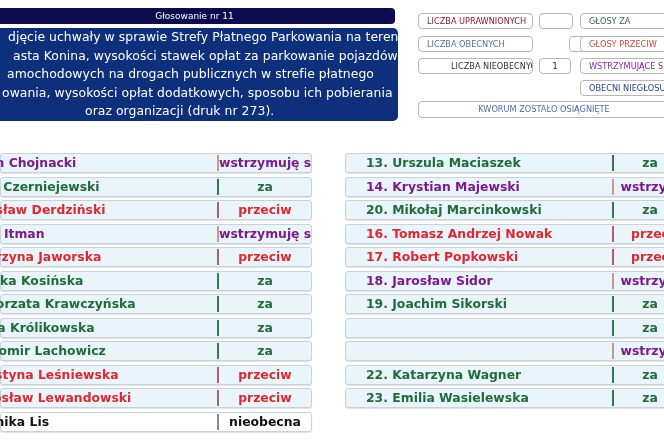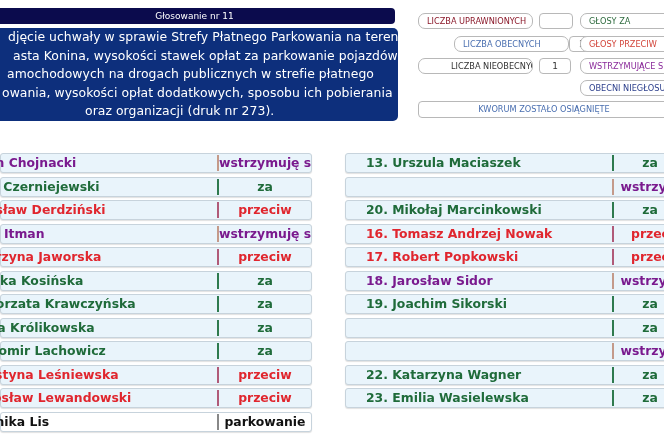--- a/index.html
+++ b/index.html
@@ -7,21 +7,21 @@
          font-family:"DejaVu Sans", sans-serif; }
   .title-bar { position:absolute; left:-6px; top:8px; width:401px; height:16px; background:#0b0b4d;
                border-radius:4px; color:#ffffff; font-size:9px; text-align:center; line-height:16px; }
   .desc { position:absolute; left:-10px; top:28px; width:408px; height:93px; background:#0d2f7c;
           border-radius:5px; color:#ffffff; font-size:12.4px; line-height:18.6px; text-align:center;
           padding-top:0px; box-sizing:border-box; letter-spacing:0.05px; }
   .desc .line { display:block; white-space:nowrap; }
   .desc .line.l0, .desc .line.l1, .desc .line.l2, .desc .line.l3 { text-align:left; padding-left:14px; }
   .stat { position:absolute; height:16px; border:1px solid #b8b8b8; border-radius:4px; background:#fff;
           box-sizing:border-box; font-size:8.2px; line-height:14px; white-space:nowrap; overflow:hidden; }
-  .stat.label { padding-left:8px;border-radius:7px; }
+  .stat.label { padding-left:8px; }
   .stat.value { text-align:center; color:#333; font-size:9px; }
   .c-red { color:#8b1a2b; }
   .c-blue { color:#4a6fb0; }
   .c-dark { color:#333333; }
   .c-green { color:#2f6b3f; }
   .c-orange { color:#d2453a; }
   .c-purple { color:#8a2a9a; }
   .c-navy { color:#2c3f8c; }
   .kworum { position:absolute; left:418px; top:101px; width:252px; height:17px; border:1px solid #b8b8b8;
             border-radius:4px; box-sizing:border-box; font-size:8.2px; color:#4a6fb0; text-align:center; line-height:15px; }
@@ -56,21 +56,21 @@
   <span class="line l1" style="text-align:left;padding-left:23px">asta Konina, wysokości stawek opłat za parkowanie pojazdów</span>
   <span class="line l2" style="text-align:left;padding-left:17px">amochodowych na drogach publicznych w strefie płatnego</span>
   <span class="line l3" style="text-align:left;padding-left:12px">owania, wysokości opłat dodatkowych, sposobu ich pobierania</span>
   <span class="line l4" style="text-align:left;padding-left:95px">oraz organizacji (druk nr 273).</span>
 </div>
 
 <div class="stat label c-red" style="left:418px;top:13px;width:115px;">LICZBA UPRAWNIONYCH</div>
 <div class="stat value" style="left:539px;top:13px;width:32px;padding-left:32px;">23</div>
 <div class="stat label c-green" style="left:580px;top:13px;width:92px;">GŁOSY ZA</div>
 
-<div class="stat label c-blue" style="left:418px;top:36px;width:115px;margin-left:36px;">LICZBA OBECNYCH</div>
+<div class="stat label c-blue" style="left:418px;top:36px;width:115px;">LICZBA OBECNYCH</div>
 <div class="stat value" style="left:539px;top:36px;width:32px;margin-left:30px;">22</div>
 <div class="stat label c-orange" style="left:580px;top:36px;width:92px;">GŁOSY PRZECIW</div>
 
 <div class="stat label c-dark" style="left:418px;top:58px;width:115px;padding-left:32px;">LICZBA NIEOBECNYCH</div>
 <div class="stat value" style="left:539px;top:58px;width:32px;">1</div>
 <div class="stat label c-purple" style="left:580px;top:58px;width:92px;">WSTRZYMUJĄCE SI</div>
 
 <div class="stat label c-navy" style="left:580px;top:80px;width:92px;">OBECNI NIEGŁOSU.</div>
 
 <div class="kworum">KWORUM ZOSTAŁO OSIĄGNIĘTE</div>
@@ -127,31 +127,32 @@
       <div class="vote v-przeciw">przeciw</div>
     </div>
     <div class="row left" style="left: 0px; width: 312px; top: 388px;">
       <div class="name v-przeciw">rosław Lewandowski</div>
       <div class="divider d-przeciw"></div>
       <div class="vote v-przeciw">przeciw</div>
     </div>
     <div class="row left white" style="left: 0px; width: 312px; top: 411.5px;">
       <div class="name v-nieob">onika Lis</div>
       <div class="divider d-nieob"></div>
-      <div class="vote v-nieob">parkowanie</div>
+      <div class="vote v-nieob">nieobecna</div>
     </div>
   </div>
 
 <div id="right-list">
     <div class="row right" style="left: 345px; width: 330px; top: 153px;">
       <div class="name v-za">13. Urszula Maciaszek</div>
       <div class="divider d-za"></div>
       <div class="vote v-za">za</div>
     </div>
     <div class="row right" style="left: 345px; width: 330px; top: 176.5px;">
+      <div class="name v-wstrz">14. Krystian Majewski</div>
       <div class="divider d-wstrz"></div>
       <div class="vote v-wstrz">wstrzym</div>
     </div>
     <div class="row right" style="left: 345px; width: 330px; top: 200px;">
       <div class="name v-za">20. Mikołaj Marcinkowski</div>
       <div class="divider d-za"></div>
       <div class="vote v-za">za</div>
     </div>
     <div class="row right" style="left: 345px; width: 330px; top: 223.5px;">
       <div class="name v-przeciw">16. Tomasz Andrzej Nowak</div>

